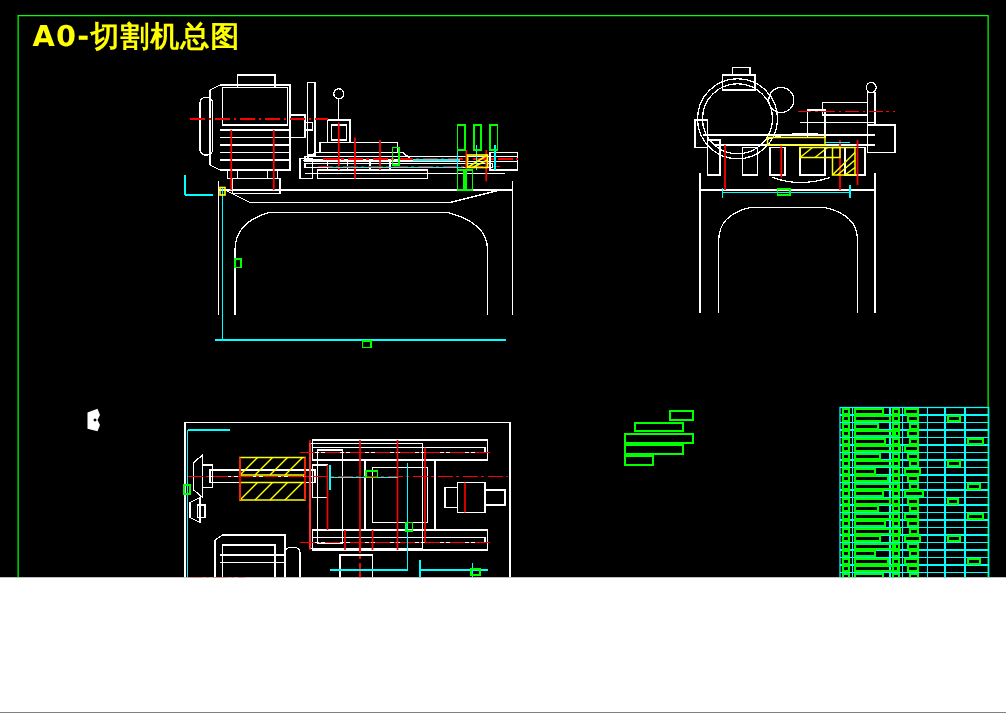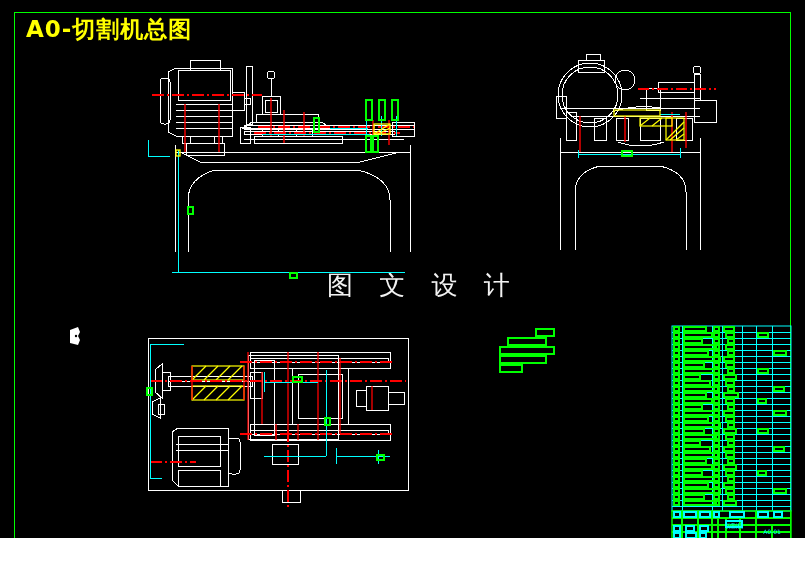--- a/index.html
+++ b/index.html
@@ -1,34 +1,33 @@
 <!DOCTYPE html>
 <html><head>
 <meta charset="utf-8">
 <style>
   html,body{margin:0;padding:0;background:#ffffff;}
-  #stage{position:relative;width:805px;height:538px;background:#000000;overflow:hidden;
+  #stage{position:relative;width:805px;height:462px;background:#000000;overflow:hidden;
          font-family:"DejaVu Sans","Liberation Sans",sans-serif;}
   #frame{position:absolute;left:14px;top:12px;width:777px;height:541px;
          border:1px solid #00ff00;box-sizing:border-box;}
   #title{position:absolute;left:26px;top:14px;color:#ffff00;font-size:23px;font-weight:bold;
          letter-spacing:1px;font-family:"DejaVu Sans","Liberation Sans",sans-serif;white-space:nowrap;}
   #watermark{position:absolute;left:327px;top:268px;color:#f2f2f2;font-size:26px;letter-spacing:9px;
              white-space:nowrap;font-family:"DejaVu Serif","Liberation Serif",serif;}
   svg{position:absolute;left:0;top:0;}
 </style>
 </head>
 <body>
 
 <div id="stage">
 
   <div id="frame"></div>
 
   <div id="title">A0-切割机总图</div>
-  <div id="watermark">图 文 设 计</div>
 
   <svg width="805" height="570">
     <g stroke="#ffffff" fill="none" stroke-width="1" shape-rendering="crispEdges">
 
       <path d="M168 72 L168 132 L176 136 L232 136 L232 68 L176 68 Z"></path>
       <rect x="178" y="70" width="52" height="30"></rect>
       <rect x="190" y="60" width="30" height="10"></rect>
       <line x1="176" y1="104" x2="232" y2="104"></line>
       <line x1="176" y1="110" x2="232" y2="110"></line>
       <line x1="176" y1="116" x2="232" y2="116"></line>

